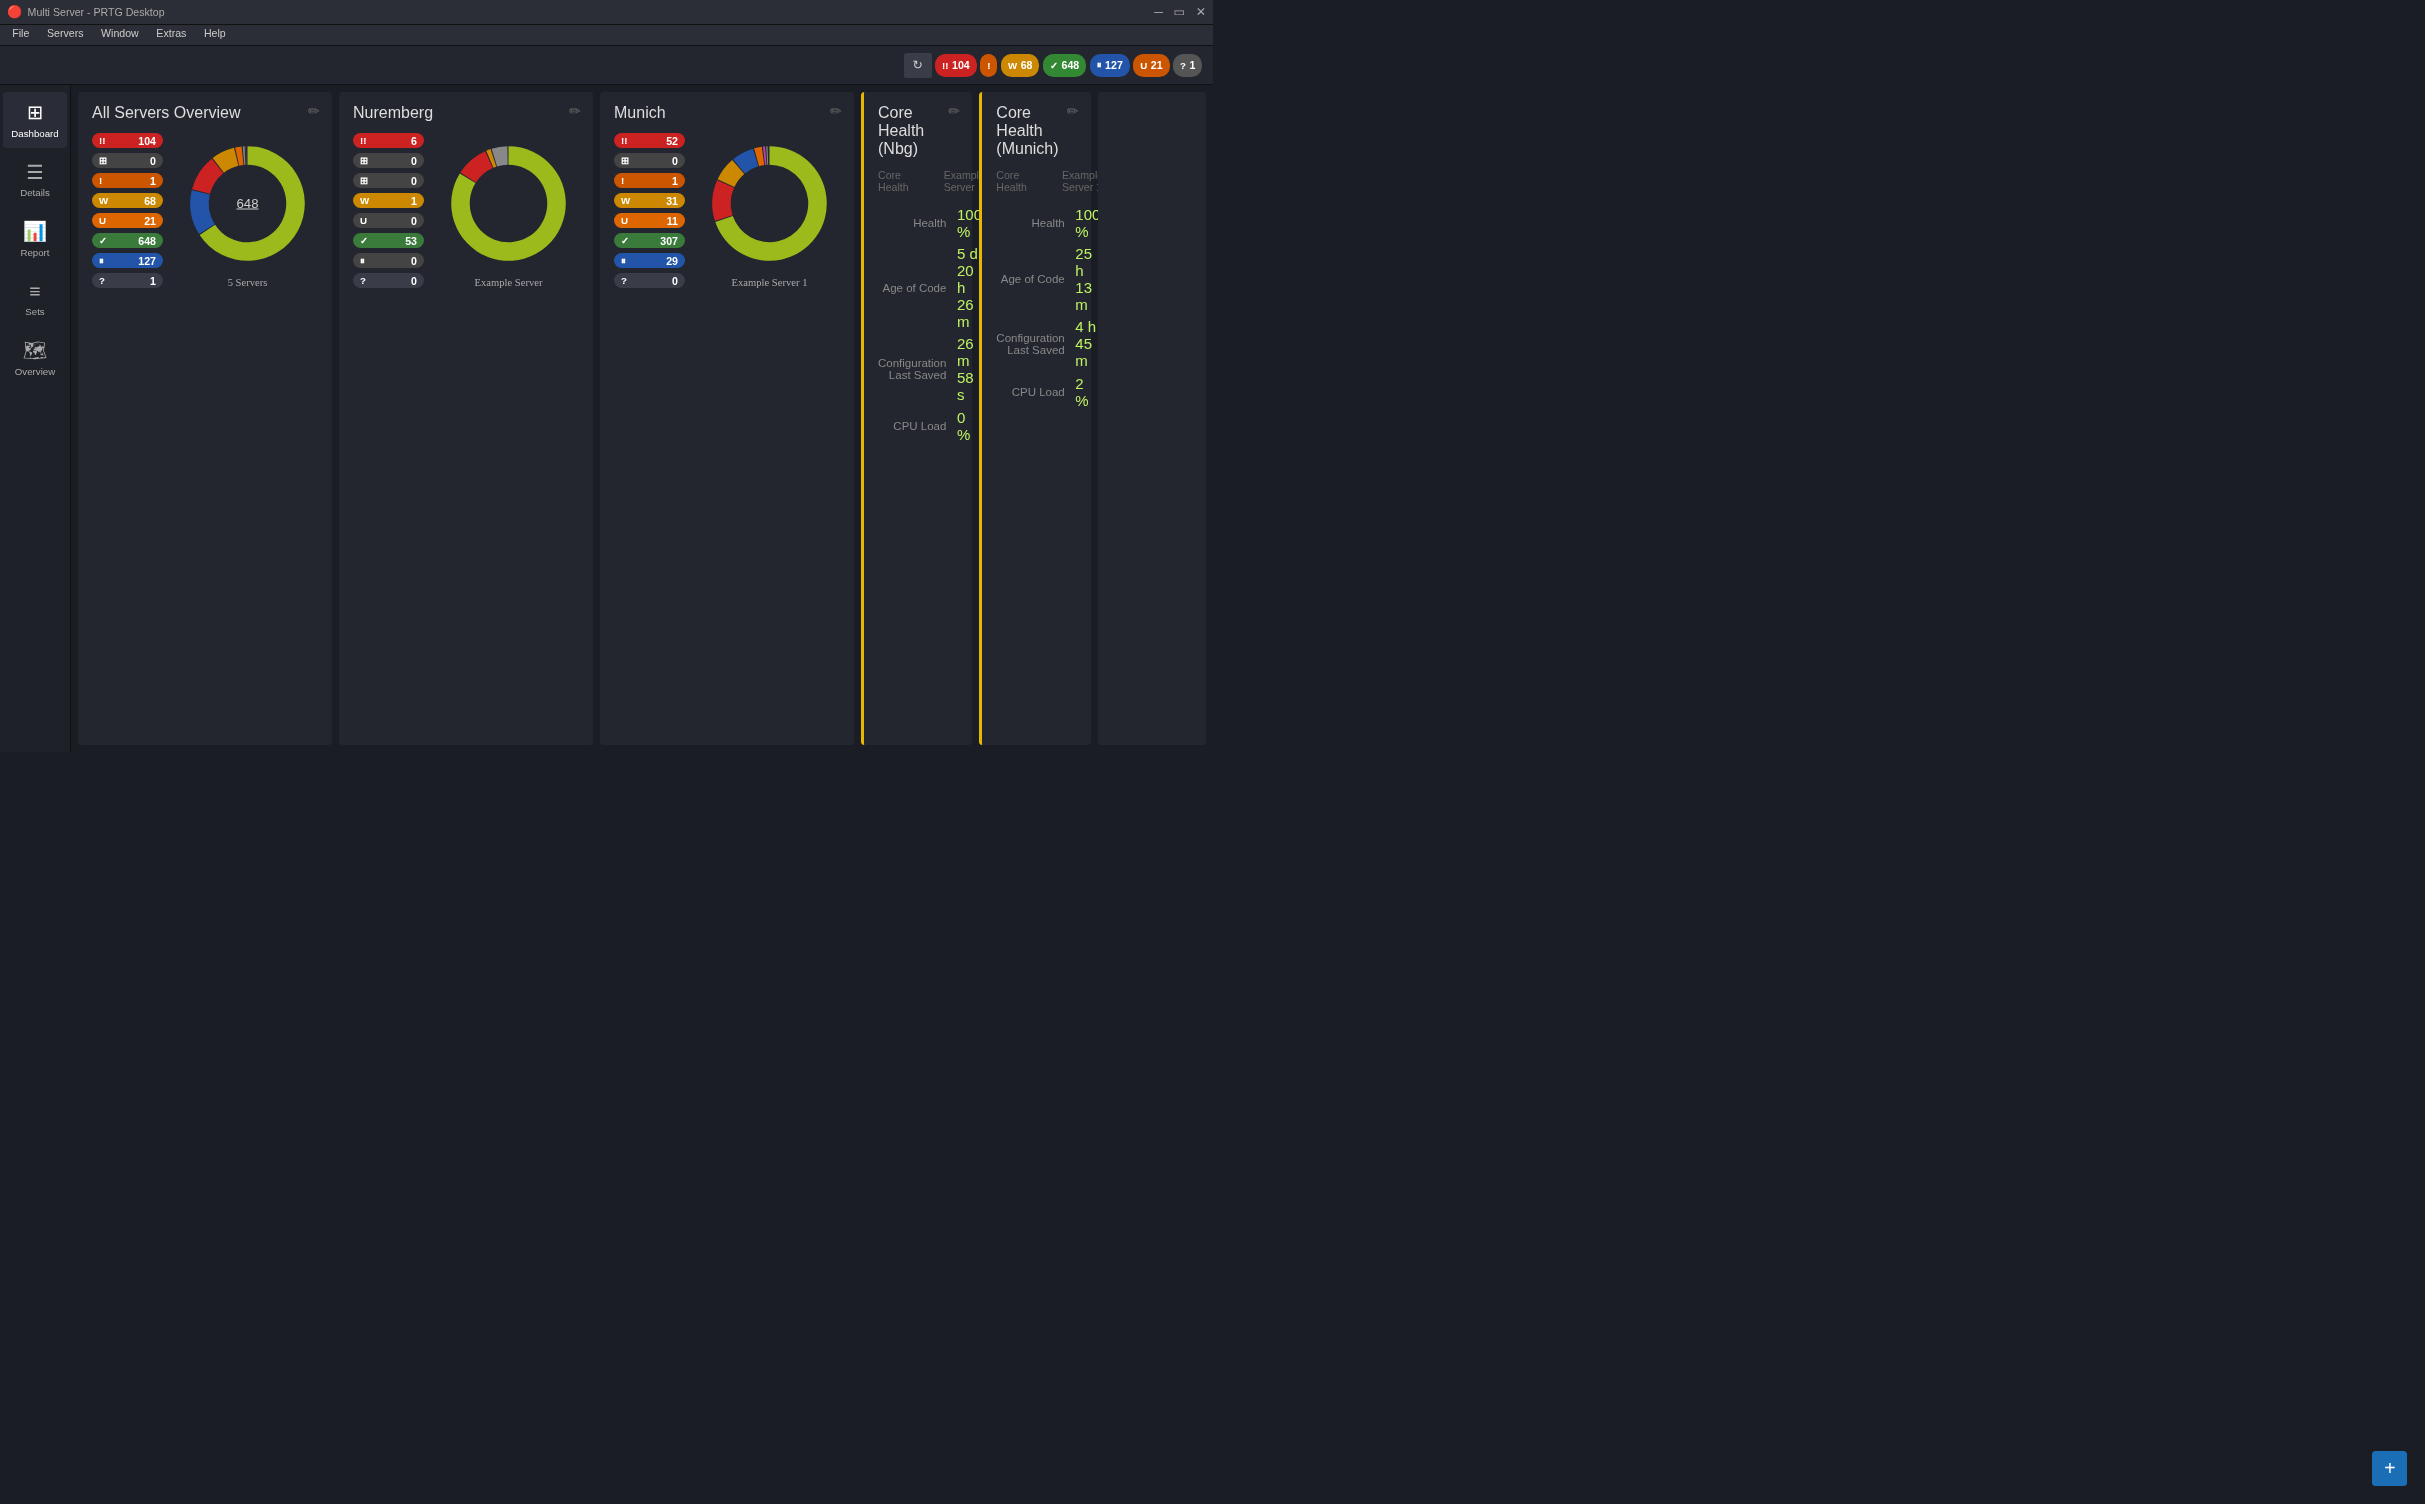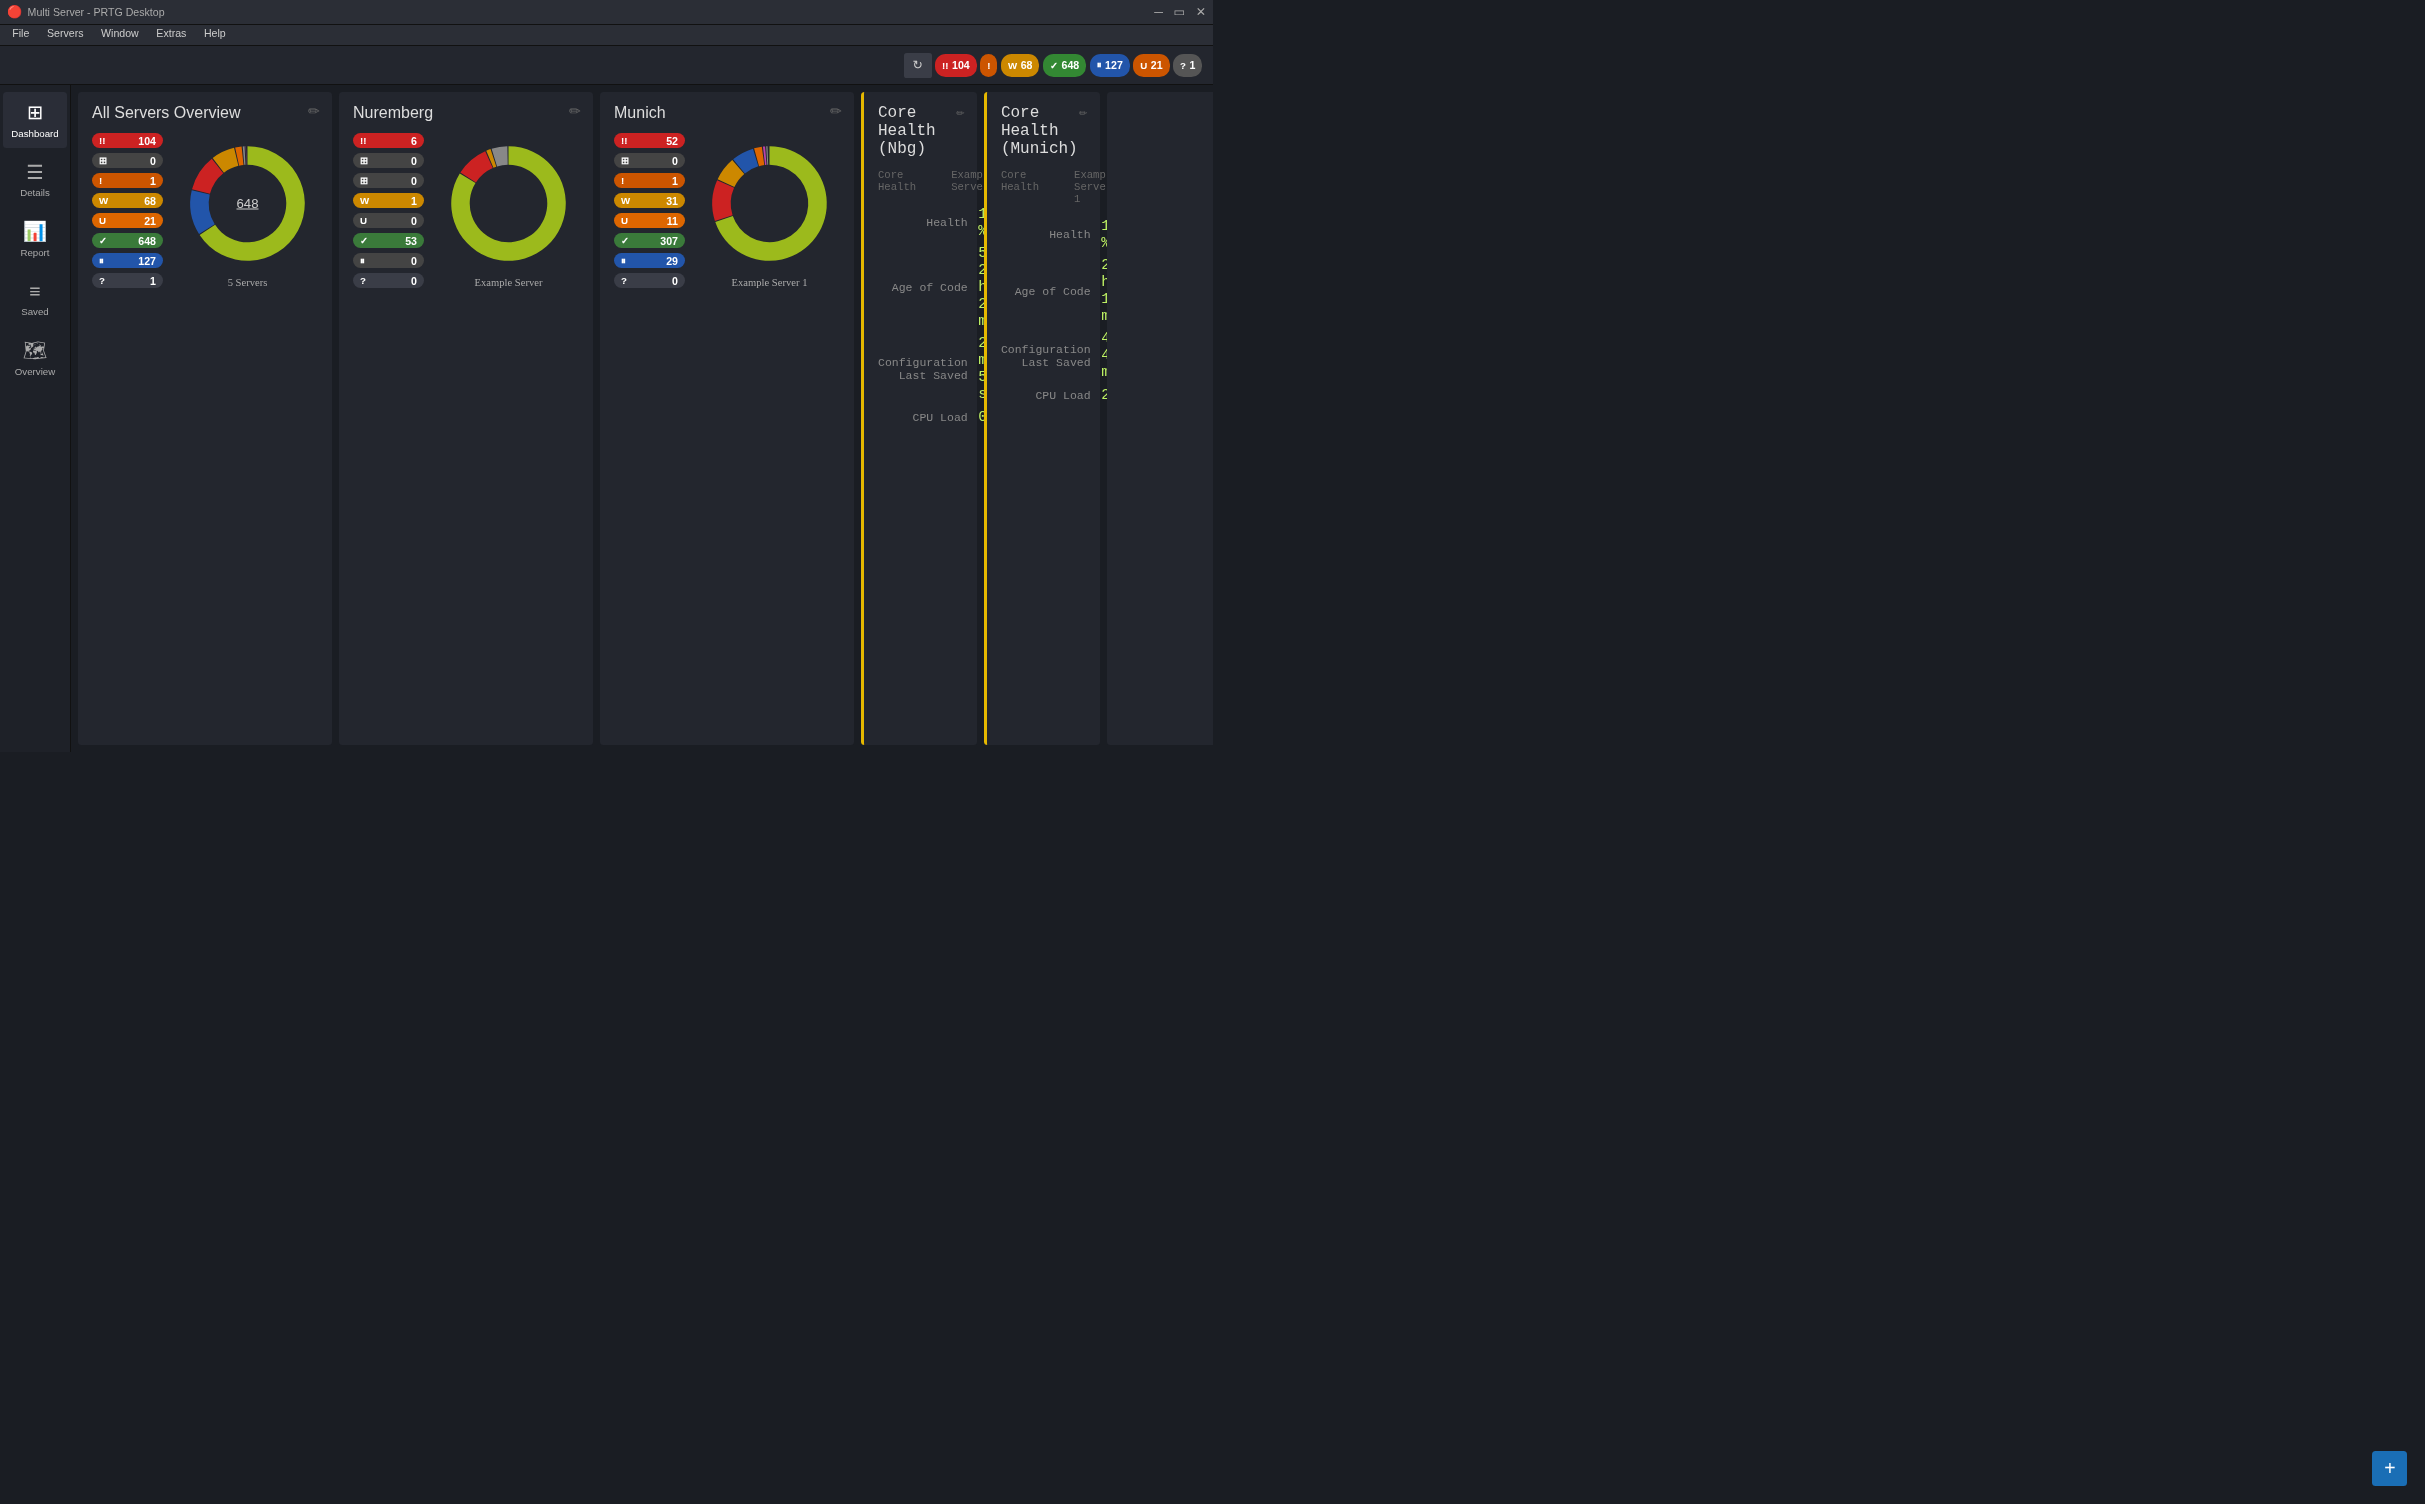--- a/index.html
+++ b/index.html
@@ -127,21 +127,21 @@
     }
 
     .panel {
       background: #23262e;
       border-radius: 3.5px;
       flex: 1;
       padding: 12.3px 14px;
       position: relative;
       min-width: 0;
     }
-    .panel.accent-left { border-left: 3.5px solid #e6b800; font-family: Liberation Mono, monospace; }
+    .panel.accent-left { border-left: 3.5px solid #e6b800; }
 
     .panel-title {
       font-size: 16px;
       font-weight: 300;
       color: #ddd;
       margin-bottom: 10.6px;
     }
     .panel-edit {
       position: absolute;
       top: 10.6px; right: 12.3px;
@@ -307,21 +307,21 @@
       <div class="sidebar-item">
         <span class="sidebar-icon">☰</span>
         <span>Details</span>
       </div>
       <div class="sidebar-item">
         <span class="sidebar-icon">📊</span>
         <span>Report</span>
       </div>
       <div class="sidebar-item">
         <span class="sidebar-icon">≡</span>
-        <span>Saved</span>
+        <span>Sets</span>
       </div>
       <div class="sidebar-item">
         <span class="sidebar-icon">🗺</span>
         <span>Overview</span>
       </div>
     </div>
 
   <div class="content">
 
     <div class="panel-row">

